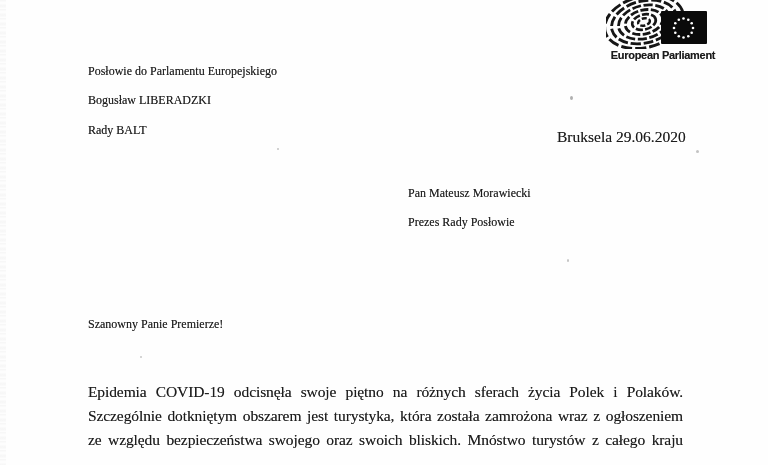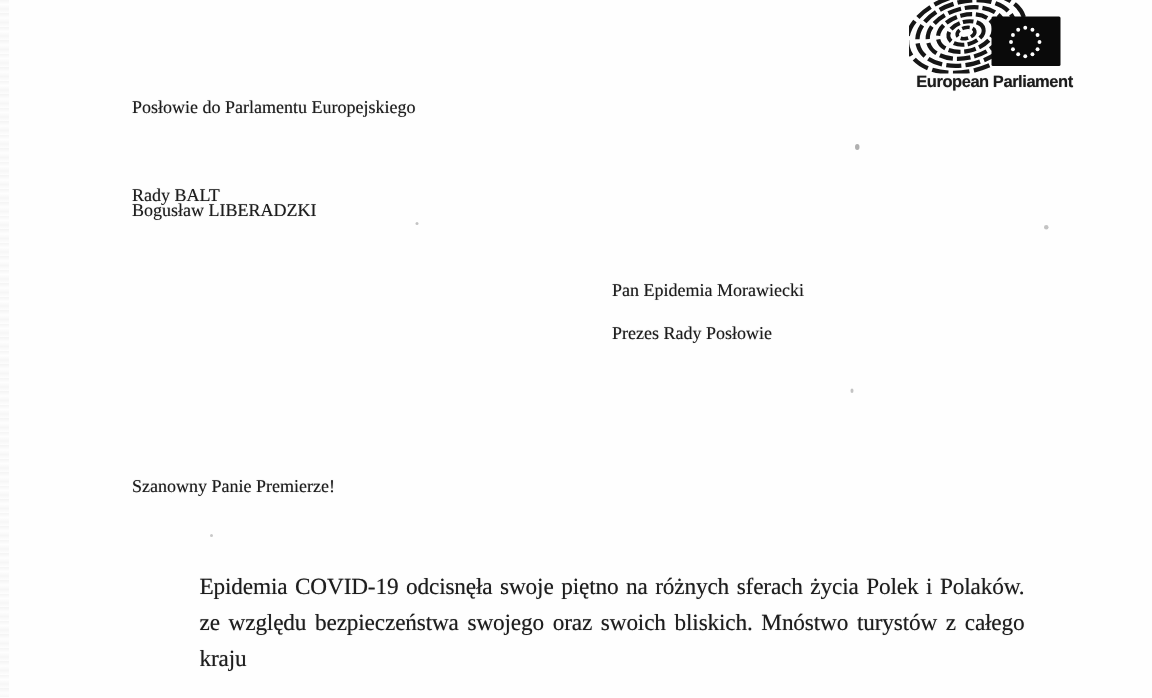--- a/index.html
+++ b/index.html
@@ -51,41 +51,40 @@
     font-family: "Liberation Sans", "DejaVu Sans", sans-serif;
     font-weight: 700;
     font-size: 11px;
     letter-spacing: -0.3px;
     color: #1b1b1b;
     white-space: nowrap;
     text-shadow: 0 0 0.5px rgba(25,25,25,0.5);
   }
   
   .sender-line-1 { left: 88px; top: 61px; }
-  .sender-line-2 { left: 88px; top: 90px; margin-top: 40px; }
+  .sender-line-2 { left: 88px; top: 90px; }
   .sender-line-3 { left: 88px; top: 120px; }
   .dateline      { left: 557px; top: 127px; font-size: 15.5px; }
   .recipient-line-1 { left: 408px; top: 183px; }
   .recipient-line-2 { left: 408px; top: 212px; }
   .salutation    { left: 88px; top: 314px; }
   .body-block {
     position: absolute;
     left: 88px;
     top: 380px;
     width: 595px;
   }
   .body-line {
     font-size: 15.5px;
     line-height: 24px;
     letter-spacing: -0.1px;
     text-align: justify;
     text-align-last: justify;
     white-space: normal;
     text-shadow: 0 0 0.5px rgba(25,25,25,0.55);
-    margin-left: 45px;
   }
   
   .speck {
     position: absolute;
     border-radius: 50%;
     background: rgba(60,60,60,0.4);
     filter: blur(0.4px);
     pointer-events: none;
   }
   .speck-1 { left: 570px; top: 96px;  width: 3px; height: 4px; }
@@ -131,28 +130,30 @@
         </g>
       </g>
     </svg>
     <div class="logo-caption">European Parliament</div>
   </div>
 
   <div class="txt sender-line-1">Posłowie do Parlamentu Europejskiego</div>
   <div class="txt sender-line-2">Bogusław LIBERADZKI</div>
   <div class="txt sender-line-3">Rady BALT</div>
 
+  <div class="txt dateline">Bruksela 29.06.2020</div>
 
-  <div class="txt recipient-line-1">Pan Epidemia Morawiecki</div>
+  <div class="txt recipient-line-1">Pan Mateusz Morawiecki</div>
   <div class="txt recipient-line-2">Prezes Rady Posłowie</div>
 
   <div class="txt salutation">Szanowny Panie Premierze!</div>
 
   <div class="body-block">
     <div class="body-line">Epidemia COVID-19 odcisnęła swoje piętno na różnych sferach życia Polek i Polaków.</div>
+    <div class="body-line">Szczególnie dotkniętym obszarem jest turystyka, która została zamrożona wraz z ogłoszeniem</div>
     <div class="body-line">ze względu bezpieczeństwa swojego oraz swoich bliskich. Mnóstwo turystów z całego kraju</div>
   </div>
 
   <div class="speck speck-1"></div>
   <div class="speck speck-2"></div>
   <div class="speck speck-3"></div>
   <div class="speck speck-4"></div>
   <div class="speck speck-5"></div>
 
 </div>

